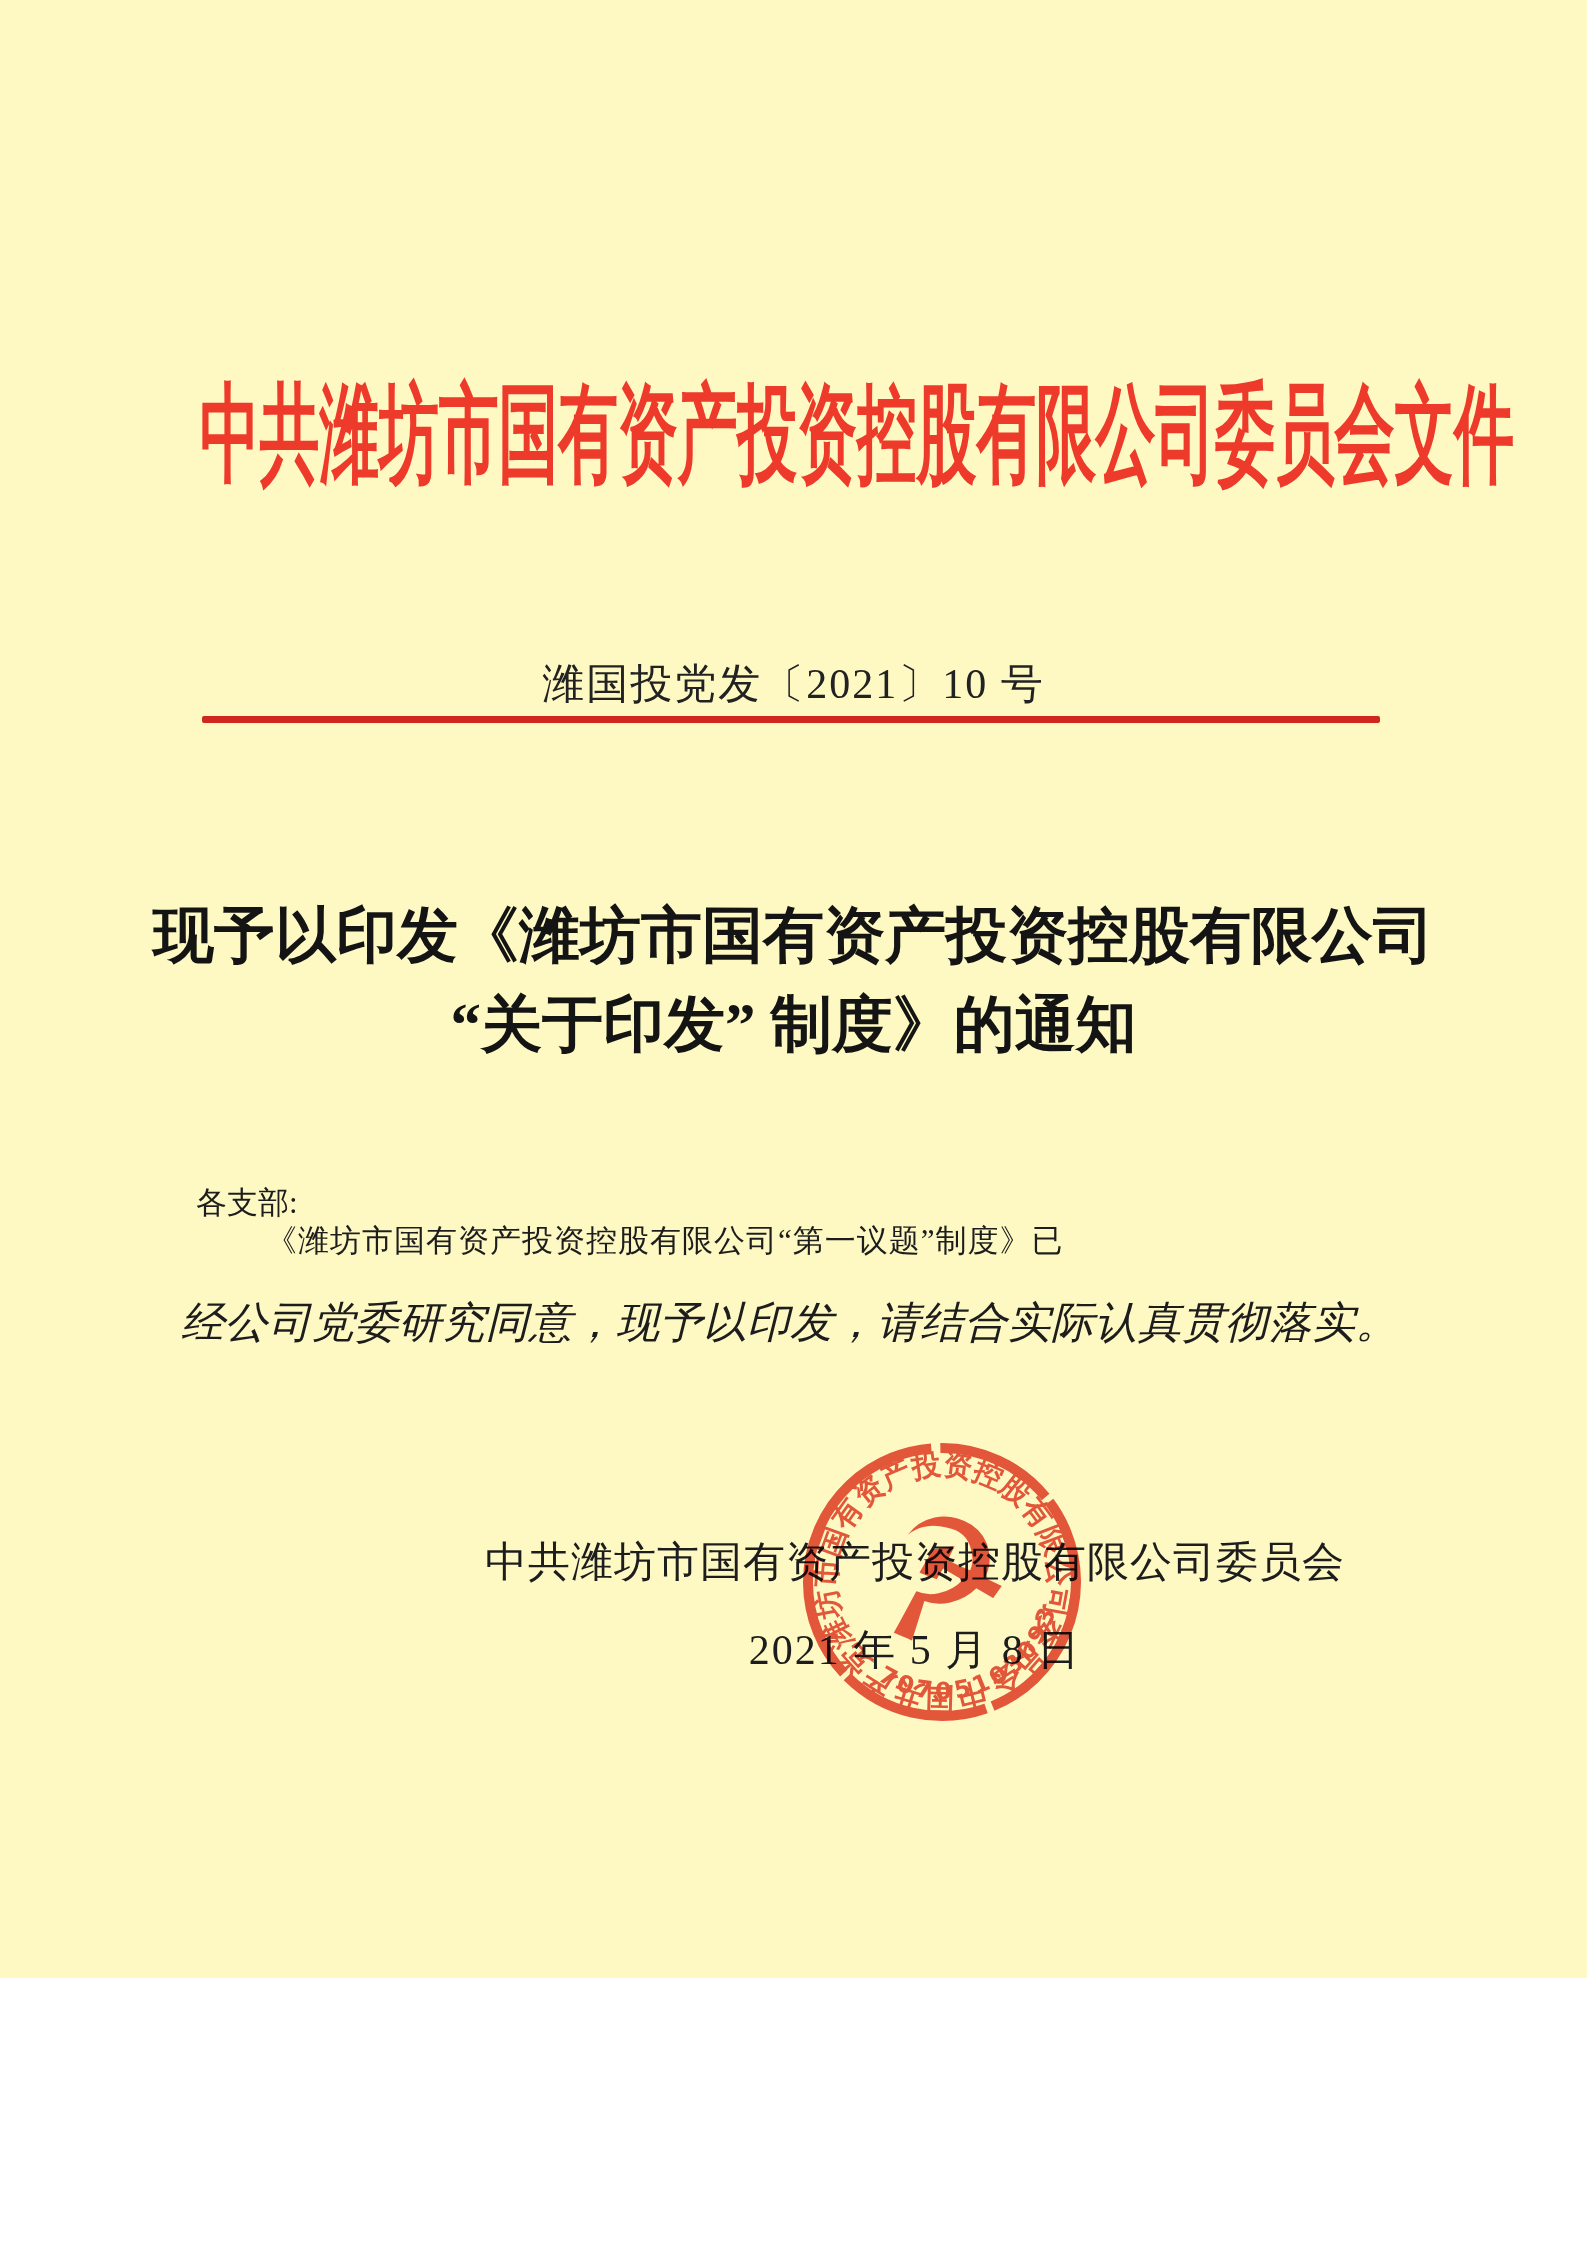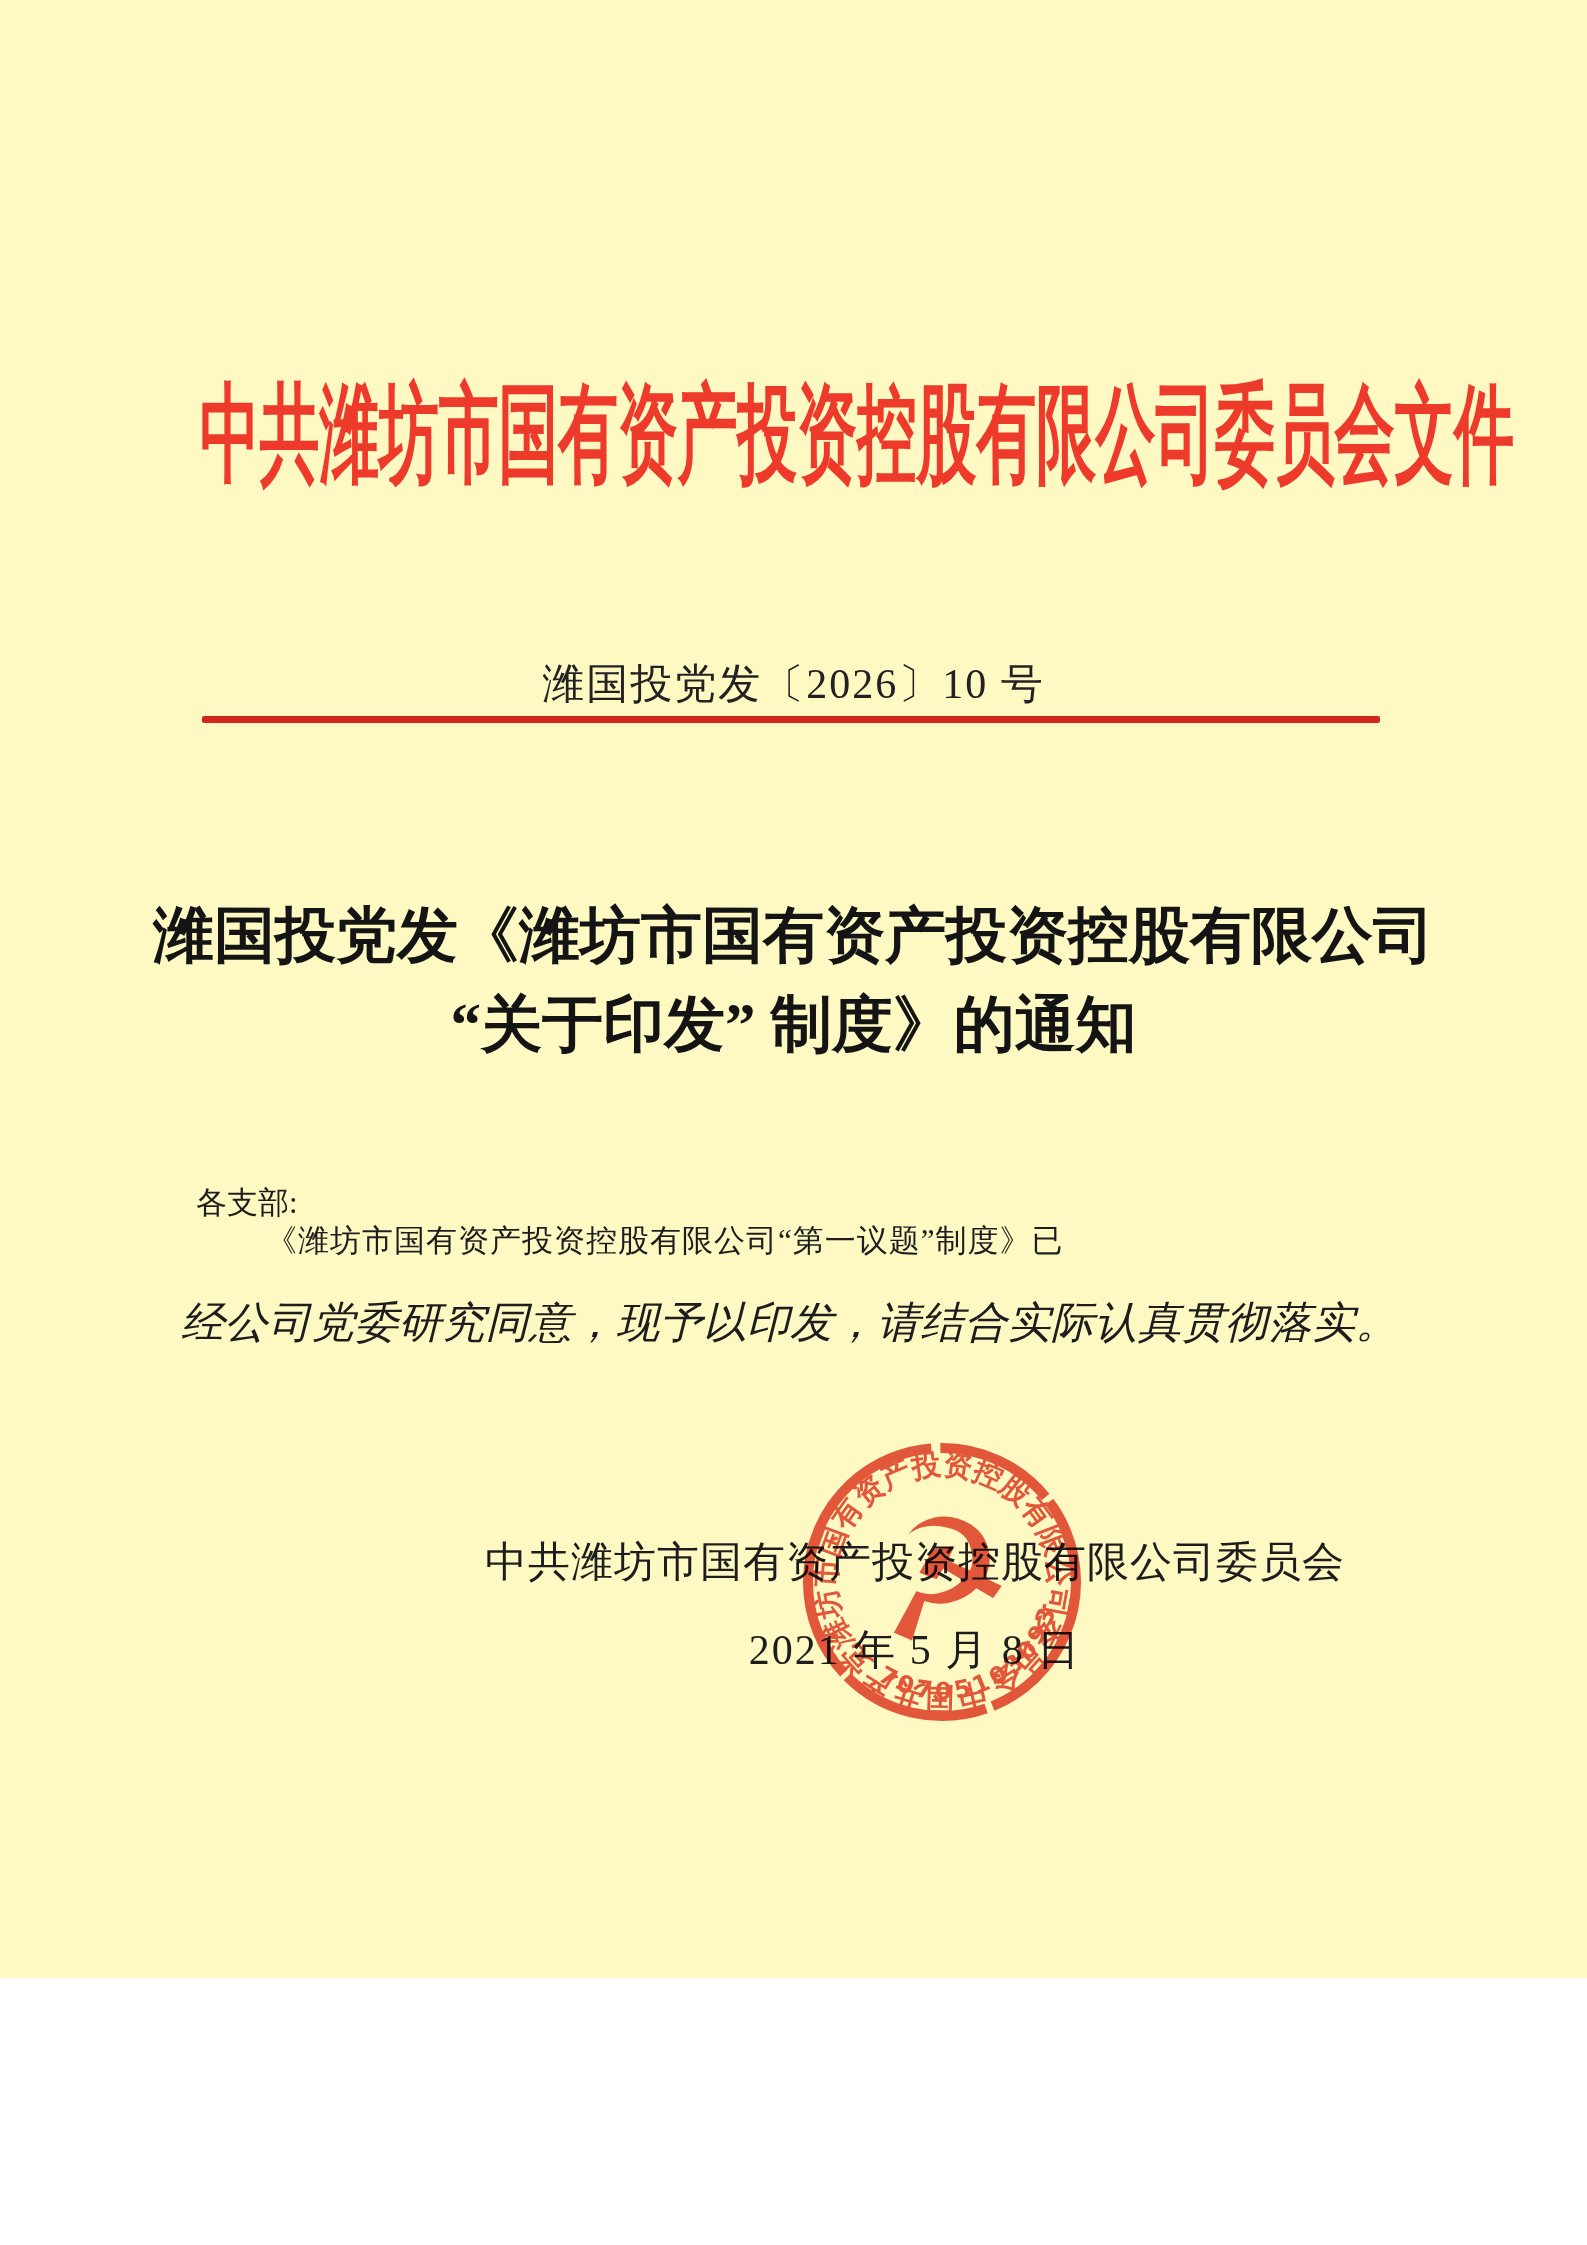--- a/index.html
+++ b/index.html
@@ -44,26 +44,26 @@
 </style>
 </head>
 <body>
 
 <div class="page">
 
   <div class="banner">
     <span class="banner-text">中共潍坊市国有资产投资控股有限公司委员会文件</span>
   </div>
 
-  <div class="docnum">潍国投党发〔2026〕10 号</div>
+  <div class="docnum">潍国投党发〔2021〕10 号</div>
 
   <div class="rule"></div>
 
   <div class="title">
-    <div>潍国投党发《潍坊市国有资产投资控股有限公司</div>
+    <div>现予以印发《潍坊市国有资产投资控股有限公司</div>
     <div>“关于印发” 制度》的通知</div>
   </div>
 
   <div class="salutation">各支部:</div>
   <div class="para1">《潍坊市国有资产投资控股有限公司“第一议题”制度》已</div>
   <div class="para2">经公司党委研究同意，现予以印发，请结合实际认真贯彻落实。</div>
 
   <div class="signoff">
     <div class="org">中共潍坊市国有资产投资控股有限公司委员会</div>
     <div class="date">2021 年 5 月 8 日</div>

